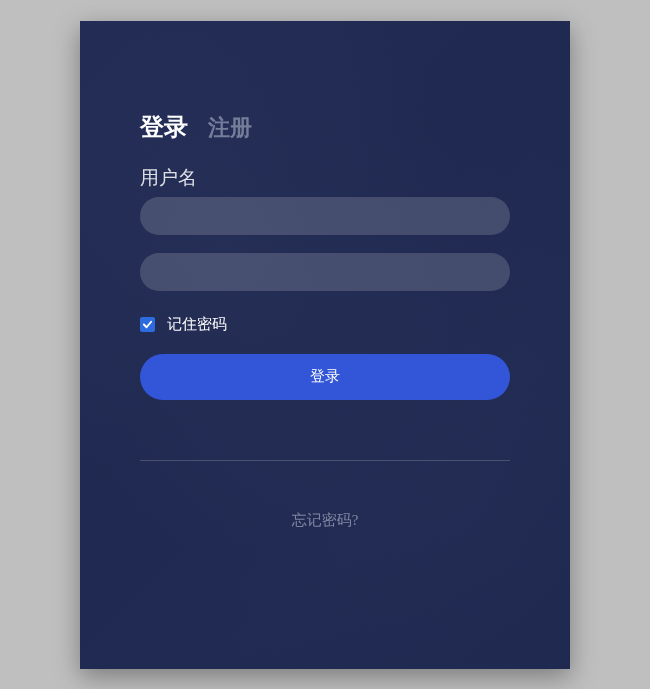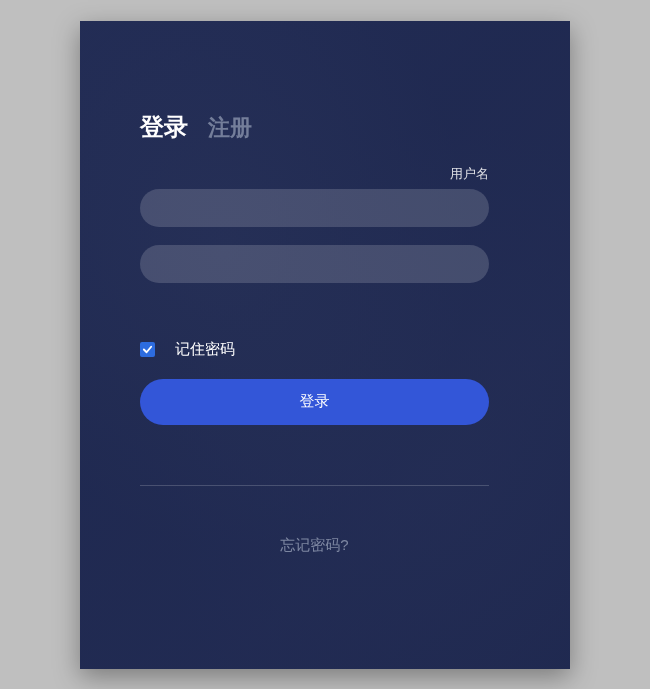--- a/index.html
+++ b/index.html
@@ -18,21 +18,21 @@
     }
     .card {
       width: 490px;
       height: 648px;
       background: 
         linear-gradient(rgba(30, 40, 80, 0.85), rgba(30, 40, 80, 0.85)),
         radial-gradient(ellipse at 30% 35%, rgba(180,190,210,0.25) 0%, rgba(40,50,90,0) 50%),
         radial-gradient(ellipse at 75% 70%, rgba(100,110,140,0.25) 0%, rgba(40,50,90,0) 55%),
         linear-gradient(135deg, #3a4470 0%, #2a3358 40%, #32395f 70%, #242b4d 100%);
       box-shadow: 0 8px 24px rgba(0,0,0,0.35);
-      padding: 90px 81px 0 60px;
+      padding: 90px 60px 0 60px;
       position: relative;
     }
     .tabs {
       display: flex;
       align-items: baseline;
       gap: 20px;
       margin-bottom: 22px;
     }
     .tab-active {
       color: #ffffff;
@@ -40,45 +40,43 @@
       font-weight: 700;
     }
     .tab-inactive {
       color: rgba(170, 180, 200, 0.6);
       font-size: 22px;
       font-weight: 700;
       cursor: pointer;
     }
     .field-label {
       color: rgba(255,255,255,0.85);
-      font-size: 13px;
+      font-size: 19px;
       margin-bottom: 6px;
-      text-align: right;
     }
     .text-input {
       width: 100%;
       height: 38px;
       border: none;
       border-radius: 19px;
       background: rgba(255,255,255,0.16);
       padding: 0 18px;
       color: #fff;
       font-size: 14px;
       outline: none;
       margin-bottom: 18px;
     }
     .text-input:last-of-type {
       margin-bottom: 24px;
     }
     .remember-row {
       display: flex;
       align-items: center;
-      gap: 20px;
+      gap: 12px;
       margin-bottom: 20px;
-      margin-top: 33px;
     }
     .checkbox {
       width: 15px;
       height: 15px;
       background: #2d6cdf;
       border-radius: 2px;
       display: flex;
       align-items: center;
       justify-content: center;
       cursor: pointer;
@@ -104,20 +102,21 @@
       margin-bottom: 60px;
     }
     .divider {
       width: 100%;
       height: 1px;
       background: rgba(255,255,255,0.18);
       margin-bottom: 50px;
     }
     .forgot {
       text-align: center;
+      font-family: Liberation Serif, serif;
     }
     .forgot-link {
       color: rgba(200, 210, 225, 0.55);
       font-size: 15px;
       text-decoration: none;
       cursor: pointer;
     }
   </style>
 </head>
 <body>

